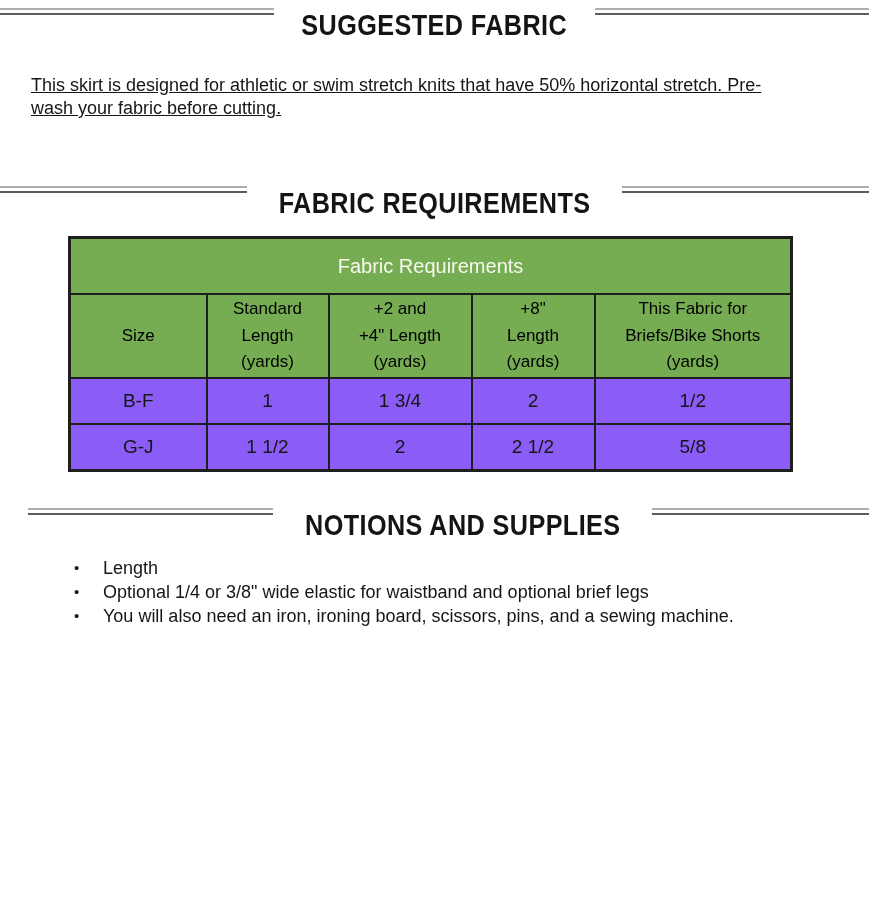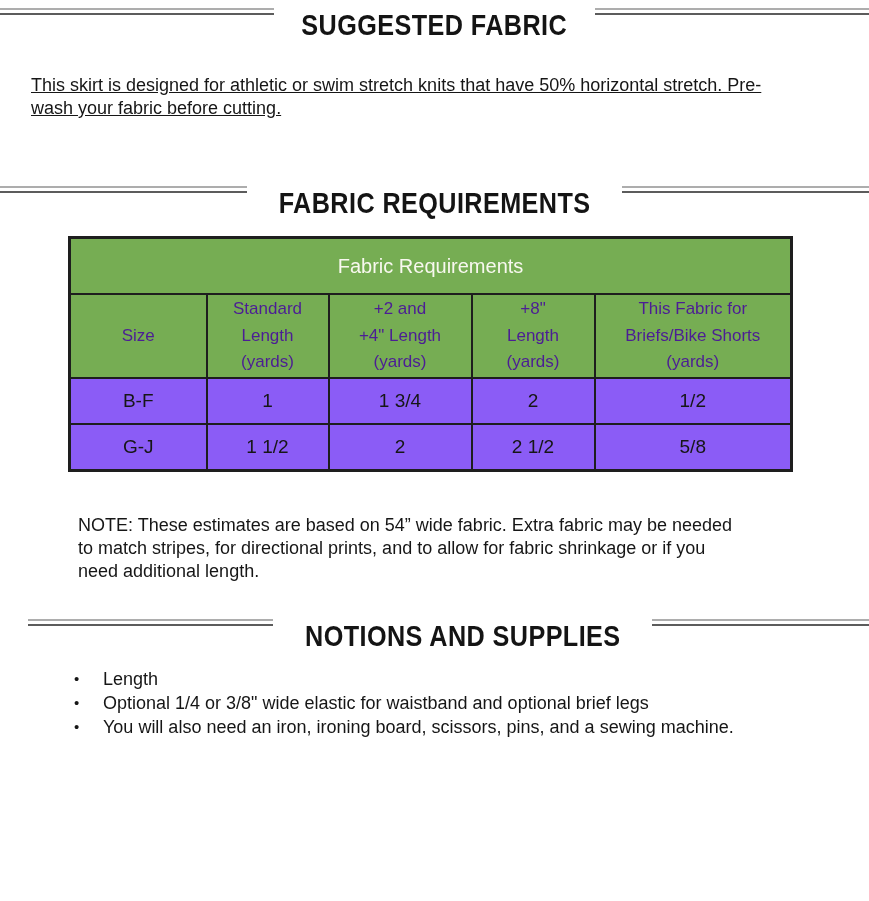--- a/index.html
+++ b/index.html
@@ -57,21 +57,21 @@
     padding:0;text-align:center;vertical-align:middle;
   }
   table.fabric{border:3px solid #1e1e1e;}
   tr.title-row th{
     height:54px;
     background:#76ad53;color:#f8f8ef;
     font-size:20px;font-weight:400;
   }
   tr.head-row th{
     height:82px;
-    background:#76ad53;color:#4c1d95;
+    background:#76ad53;color:#000000;
     font-size:17px;font-weight:400;
     line-height:1.55;
     white-space:pre-line;
   }
   tr.data-row td{
     height:44px;background:#8b5cf6;
     font-size:19px;
   }
 
   
@@ -143,23 +143,20 @@
       <tr class="data-row">
         <td>G-J</td>
         <td>1 1/2</td>
         <td>2</td>
         <td>2 1/2</td>
         <td>5/8</td>
       </tr>
     </tbody>
   </table>
 
-  <p class="note">NOTE: These estimates are based on 54” wide fabric. Extra fabric may be needed
-to match stripes, for directional prints, and to allow for fabric shrinkage or if you
-need additional length.</p>
 
   <div class="heading-row third">
     <div class="dline"></div>
     <div class="htext">NOTIONS AND SUPPLIES</div>
     <div class="dline"></div>
   </div>
 
   <ul class="notions">
     <li>
       <span class="bullet">•</span>

